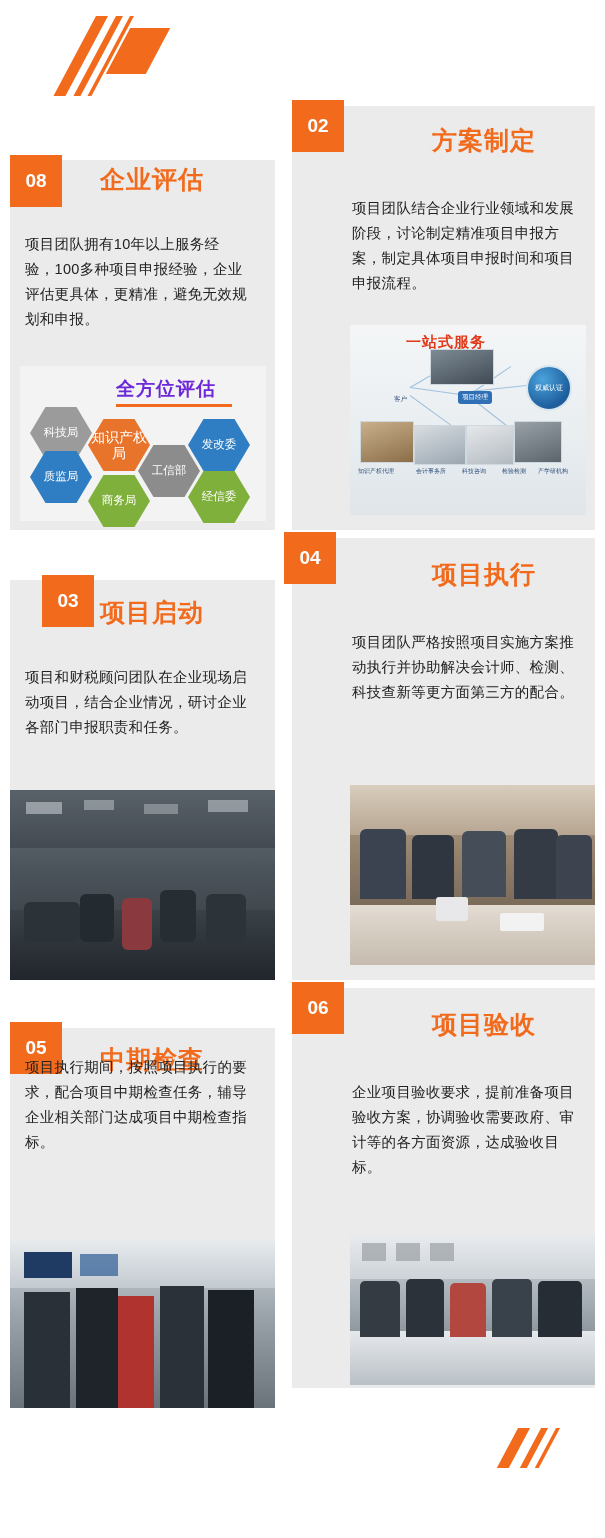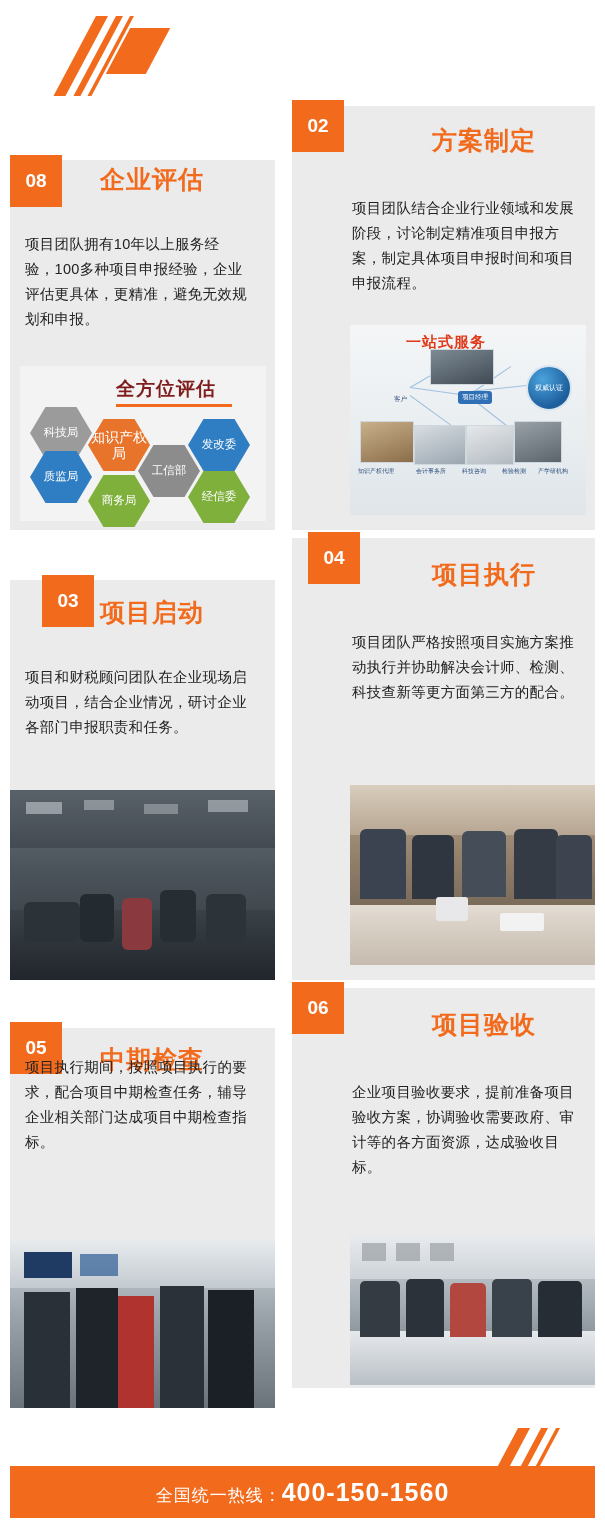--- a/index.html
+++ b/index.html
@@ -111,21 +111,21 @@
     background: #8d9399;
   }
 
   
   .eval-box {
     position: absolute;
     background: #f3f3f3;
   }
   .eval-title {
     position: absolute;
-    color: #7f1d1d;
+    color: #6d28d9;
     font-weight: bold;
     font-size: 19px;
     letter-spacing: 1px;
   }
   .eval-title .u {
     display: block;
     height: 3px;
     background: #f26b1d;
     margin-top: 2px;
     width: 100%;
@@ -327,21 +327,21 @@
   <div class="pshape" style="left:198px; top:10px; width:40px; height:12px; background:#cfd6da; opacity:.5;"></div>
   <div class="pshape" style="left:0; top:120px; width:265px; height:70px; background:linear-gradient(180deg,#3a4147,#20262b);"></div>
   <div class="pshape" style="left:14px; top:112px; width:56px; height:40px; background:#2b3238; border-radius:6px;"></div>
   <div class="pshape" style="left:70px; top:104px; width:34px; height:48px; background:#232a30; border-radius:6px;"></div>
   <div class="pshape" style="left:112px; top:108px; width:30px; height:52px; background:#8a3a3f; border-radius:6px;"></div>
   <div class="pshape" style="left:150px; top:100px; width:36px; height:52px; background:#262d33; border-radius:6px;"></div>
   <div class="pshape" style="left:196px; top:104px; width:40px; height:48px; background:#2c343a; border-radius:6px;"></div>
 </div>
 
 <div class="card col-right" style="top:538px; height:442px;"></div>
-<div class="badge" style="left:308px; top:532px; width:52px; height:52px;">04</div>
+<div class="badge" style="left:284px; top:532px; width:52px; height:52px;">04</div>
 <div class="card-title" style="left:432px; top:558px;">项目执行</div>
 <div class="card-body" style="left:352px; top:630px; width:228px;">项目团队严格按照项目实施方案推动执行并协助解决会计师、检测、科技查新等更方面第三方的配合。</div>
 
 <div class="photo" style="left:350px; top:785px; width:245px; height:180px; background:linear-gradient(180deg,#b9a58f 0%,#8e7c68 45%,#5d5144 100%);">
   <div class="pshape" style="left:0; top:0; width:245px; height:50px; background:linear-gradient(180deg,#d9cdbd,#b6a591);"></div>
   <div class="pshape" style="left:10px; top:44px; width:46px; height:70px; background:#3b4250; border-radius:6px 6px 0 0;"></div>
   <div class="pshape" style="left:62px; top:50px; width:42px; height:64px; background:#2f3640; border-radius:6px 6px 0 0;"></div>
   <div class="pshape" style="left:112px; top:46px; width:44px; height:66px; background:#454d59; border-radius:6px 6px 0 0;"></div>
   <div class="pshape" style="left:164px; top:44px; width:44px; height:70px; background:#343b45; border-radius:6px 6px 0 0;"></div>
   <div class="pshape" style="left:206px; top:50px; width:36px; height:64px; background:#3d444f; border-radius:6px 6px 0 0;"></div>
@@ -383,18 +383,13 @@
   <div class="pshape" style="left:142px; top:44px; width:40px; height:58px; background:#39414a; border-radius:5px 5px 0 0;"></div>
   <div class="pshape" style="left:188px; top:46px; width:44px; height:56px; background:#262d35; border-radius:5px 5px 0 0;"></div>
 </div>
 
 <div class="footer">
   <div class="footer-stripes">
     <div class="fstripe f1"></div>
     <div class="fstripe f2"></div>
     <div class="fstripe f3"></div>
   </div>
-  <div class="footer-bar">
-    <div class="footer-text">
-      <span>全国统一热线：</span><span class="num">400-150-1560</span>
-    </div>
-  </div>
 </div>
 
 </body></html>

